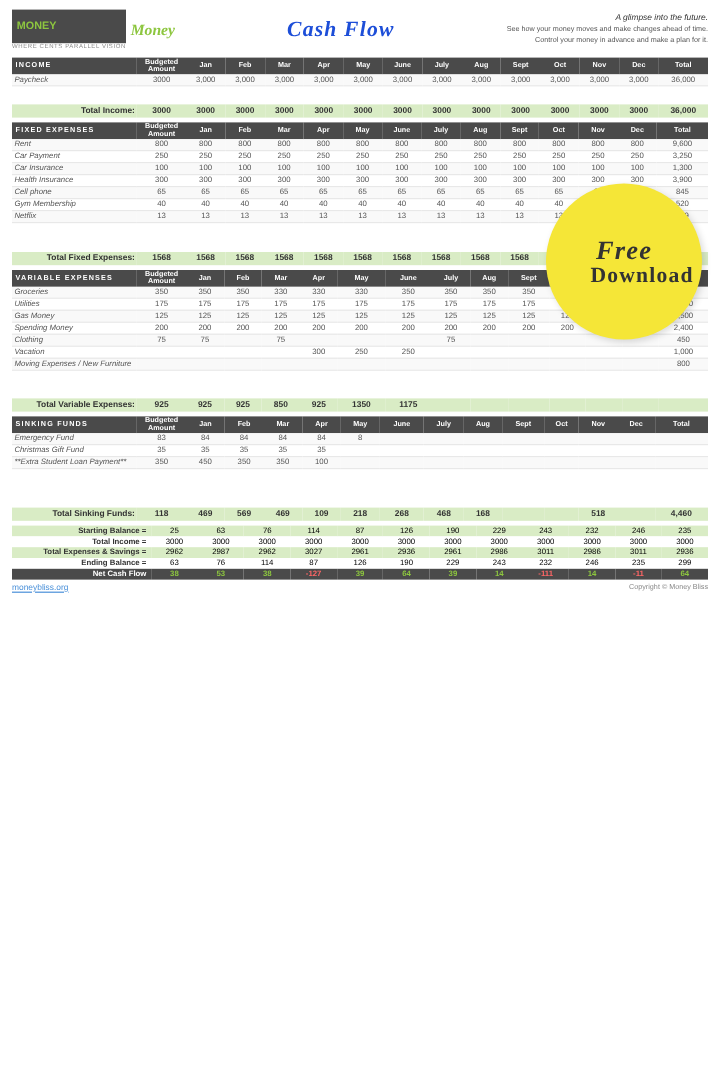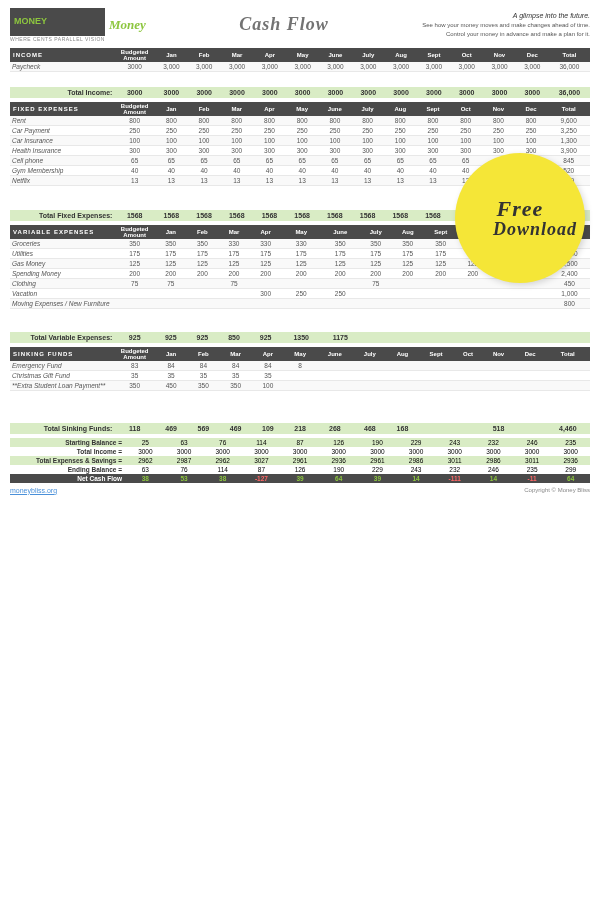--- a/index.html
+++ b/index.html
@@ -49,21 +49,21 @@
       color: #888;
       letter-spacing: 0.5px;
       text-transform: uppercase;
     }
     .title-area {
       text-align: center;
     }
     .title-cash {
       font-family: 'Georgia', serif;
       font-style: italic;
-      color: #737373;
+      color: #1d4ed8;
       font-size: 18px;
       font-weight: bold;
       letter-spacing: 1px;
     }
     .title-yearly {
       color: #8dc63f;
       font-size: 20px;
       font-weight: 900;
       letter-spacing: 2px;
       text-transform: uppercase;
@@ -189,21 +189,20 @@
       color: #333;
       font-style: italic;
       line-height: 1;
       letter-spacing: 1px;
       text-align: right;
     }
     .badge-download {
       font-size: 18px;
       font-weight: 900;
       color: #333;
-      font-style: italic;
       line-height: 1;
       letter-spacing: 1px;
       margin-left: 30px;
     }
 
     .green-text { color: #5a8a20; font-style: italic; }
   </style>
 </head>
 <body>
 

